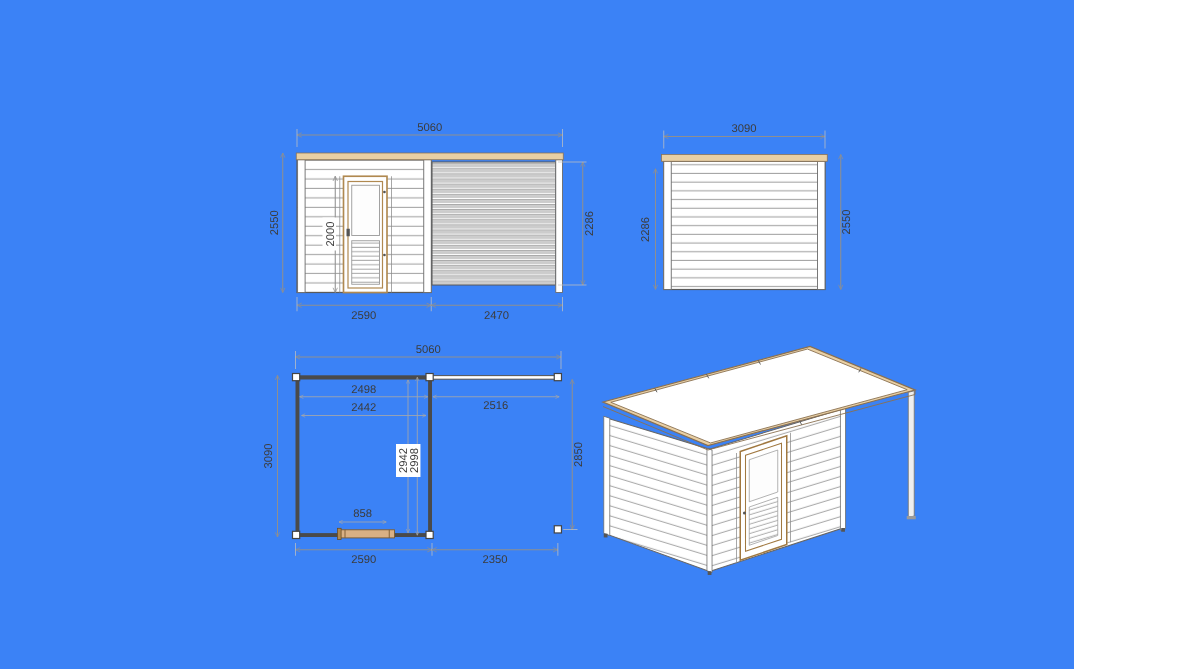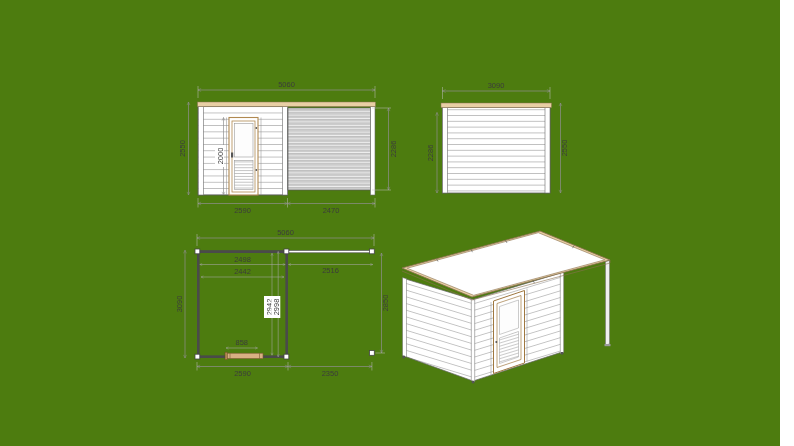--- a/index.html
+++ b/index.html
@@ -1,16 +1,16 @@
 <!DOCTYPE html>
 <html><head>
 <meta charset="utf-8">
 <style>
   html,body{margin:0;padding:0;background:#ffffff;}
-  .sheet{position:relative;width:780px;height:446px;background:#4d7c0f;overflow:hidden;}
+  .sheet{position:relative;width:716px;height:446px;background:#3b82f6;overflow:hidden;}
   svg{position:absolute;left:0;top:0;}
   text{font-family:"Liberation Sans", sans-serif;font-size:7.5px;fill:#3c3c3c;}
 </style>
 </head>
 <body>
 
 <div class="sheet">
 <svg width="794" height="446" viewBox="0 0 794 446">
   <defs>
     <marker id="arrG" viewBox="0 0 10 10" refX="8.5" refY="5" markerWidth="6" markerHeight="6" orient="auto-start-reverse">

